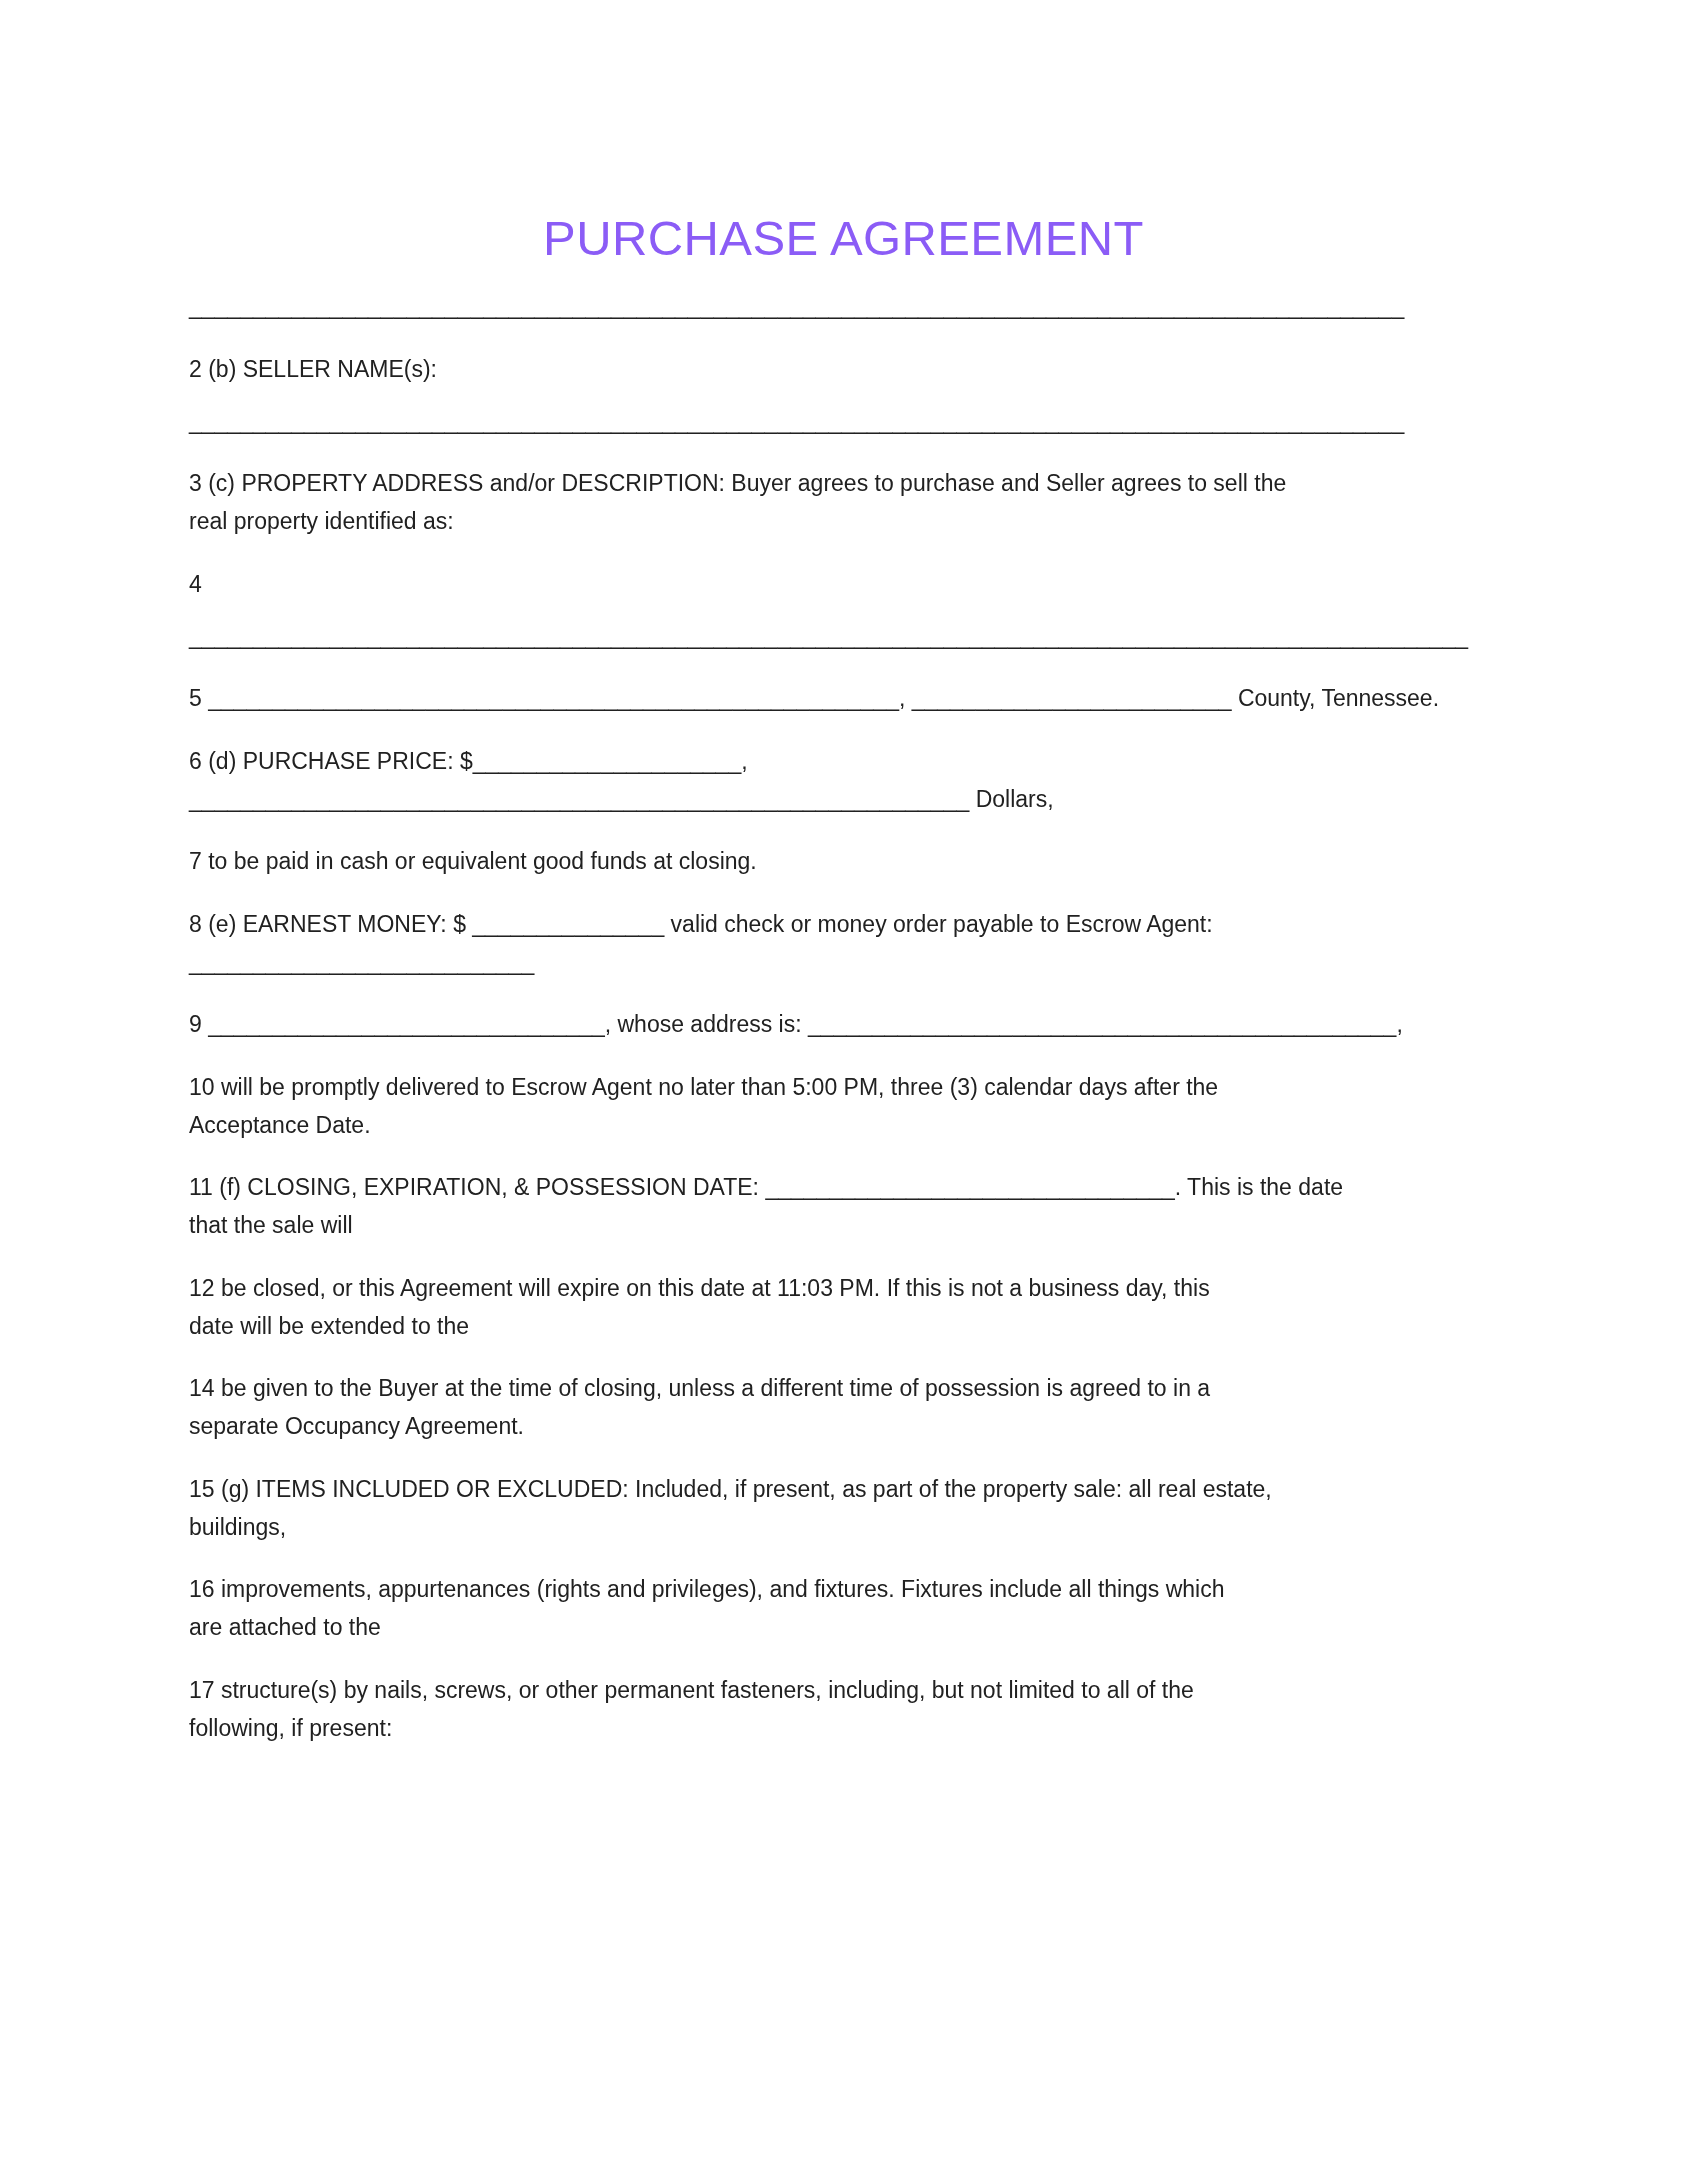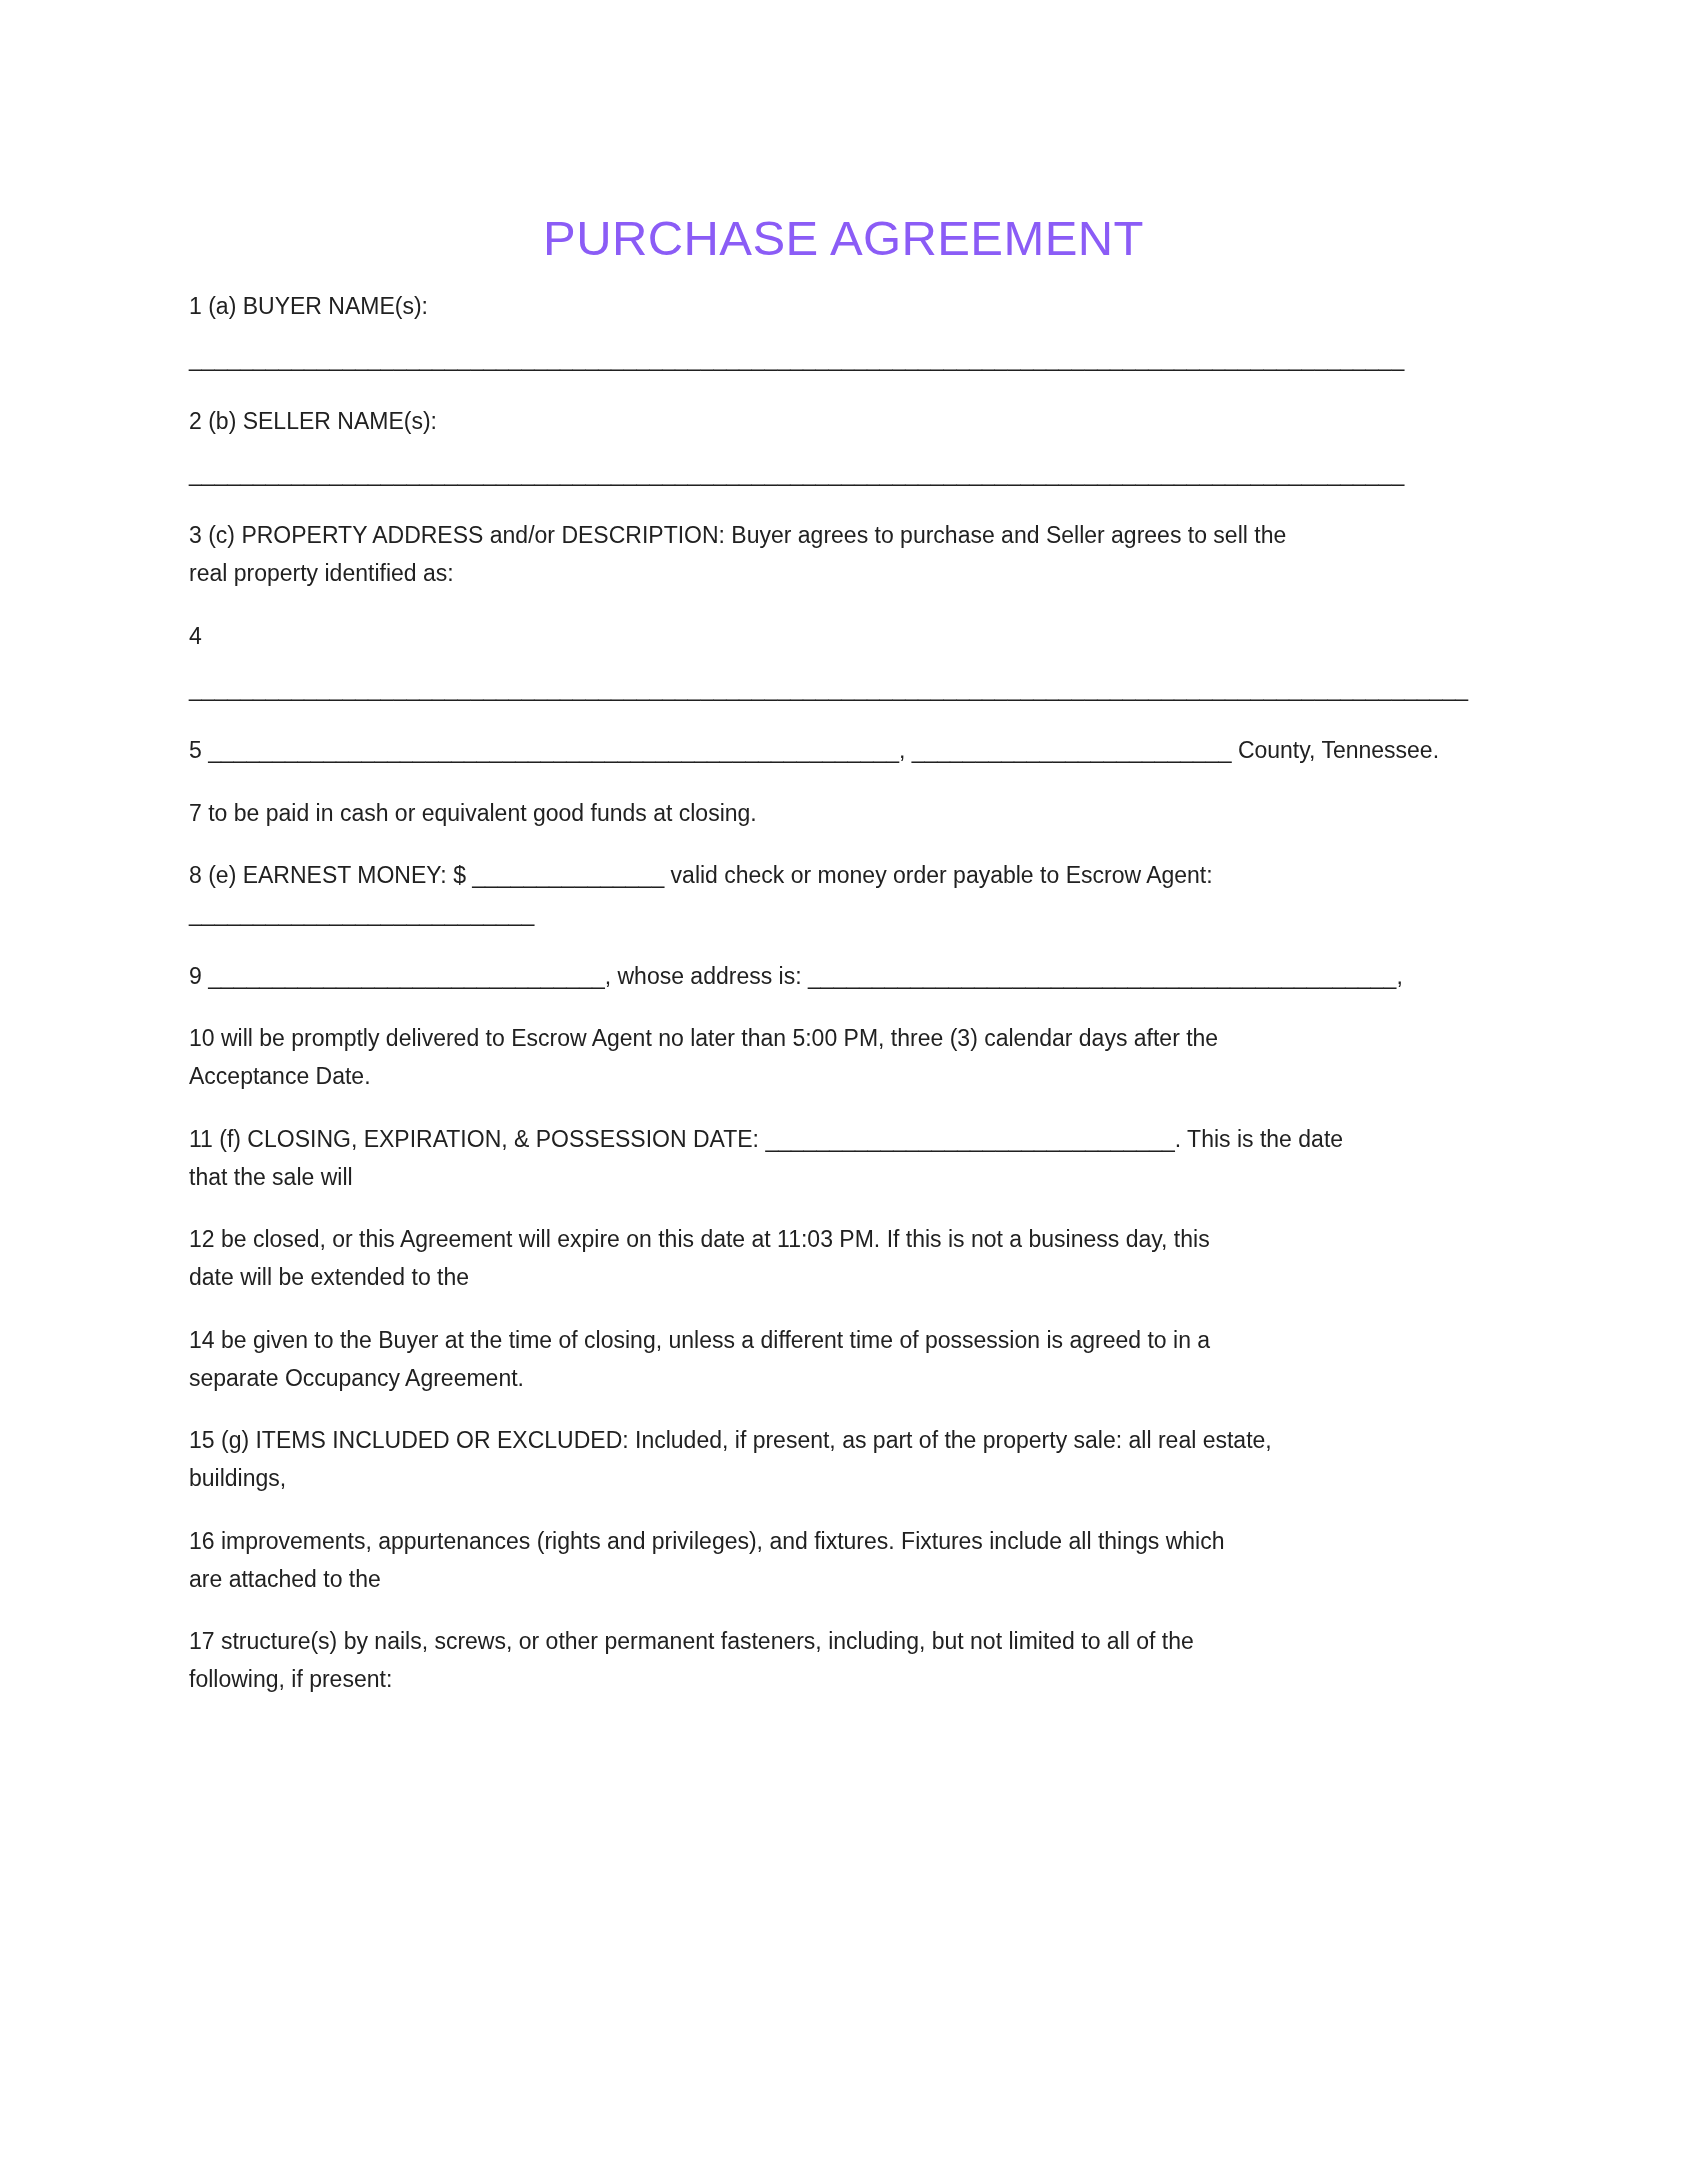--- a/index.html
+++ b/index.html
@@ -43,21 +43,20 @@
   }
 </style>
 </head>
 <body style="color: rgb(33, 33, 33); background: rgb(255, 255, 255);">
 
 <div class="page">
 
   <h1 class="title" style="color: #8b5cf6;">PURCHASE AGREEMENT</h1>
 
   <p class="para">
-    <span class="line">1 (a) BUYER NAME(s):</span>
     <span class="line blank">_______________________________________________________________________________________________</span>
   </p>
 
   <p class="para">
     <span class="line">2 (b) SELLER NAME(s):</span>
     <span class="line blank">_______________________________________________________________________________________________</span>
   </p>
 
   <p class="para">
     <span class="line">3 (c) PROPERTY ADDRESS and/or DESCRIPTION: Buyer agrees to purchase and Seller agrees to sell the</span>
@@ -66,20 +65,24 @@
 
   <p class="para">
     <span class="line">4</span>
     <span class="line blank">____________________________________________________________________________________________________</span>
   </p>
 
   <p class="para">
     <span class="line">5 ______________________________________________________, _________________________ County, Tennessee.</span>
   </p>
 
+  <p class="para">
+    <span class="line">6 (d) PURCHASE PRICE: $_____________________,</span>
+    <span class="line">_____________________________________________________________ Dollars,</span>
+  </p>
 
   <p class="para">
     <span class="line">7 to be paid in cash or equivalent good funds at closing.</span>
   </p>
 
   <p class="para">
     <span class="line">8 (e) EARNEST MONEY: $ _______________ valid check or money order payable to Escrow Agent:</span>
     <span class="line">___________________________</span>
   </p>
 

